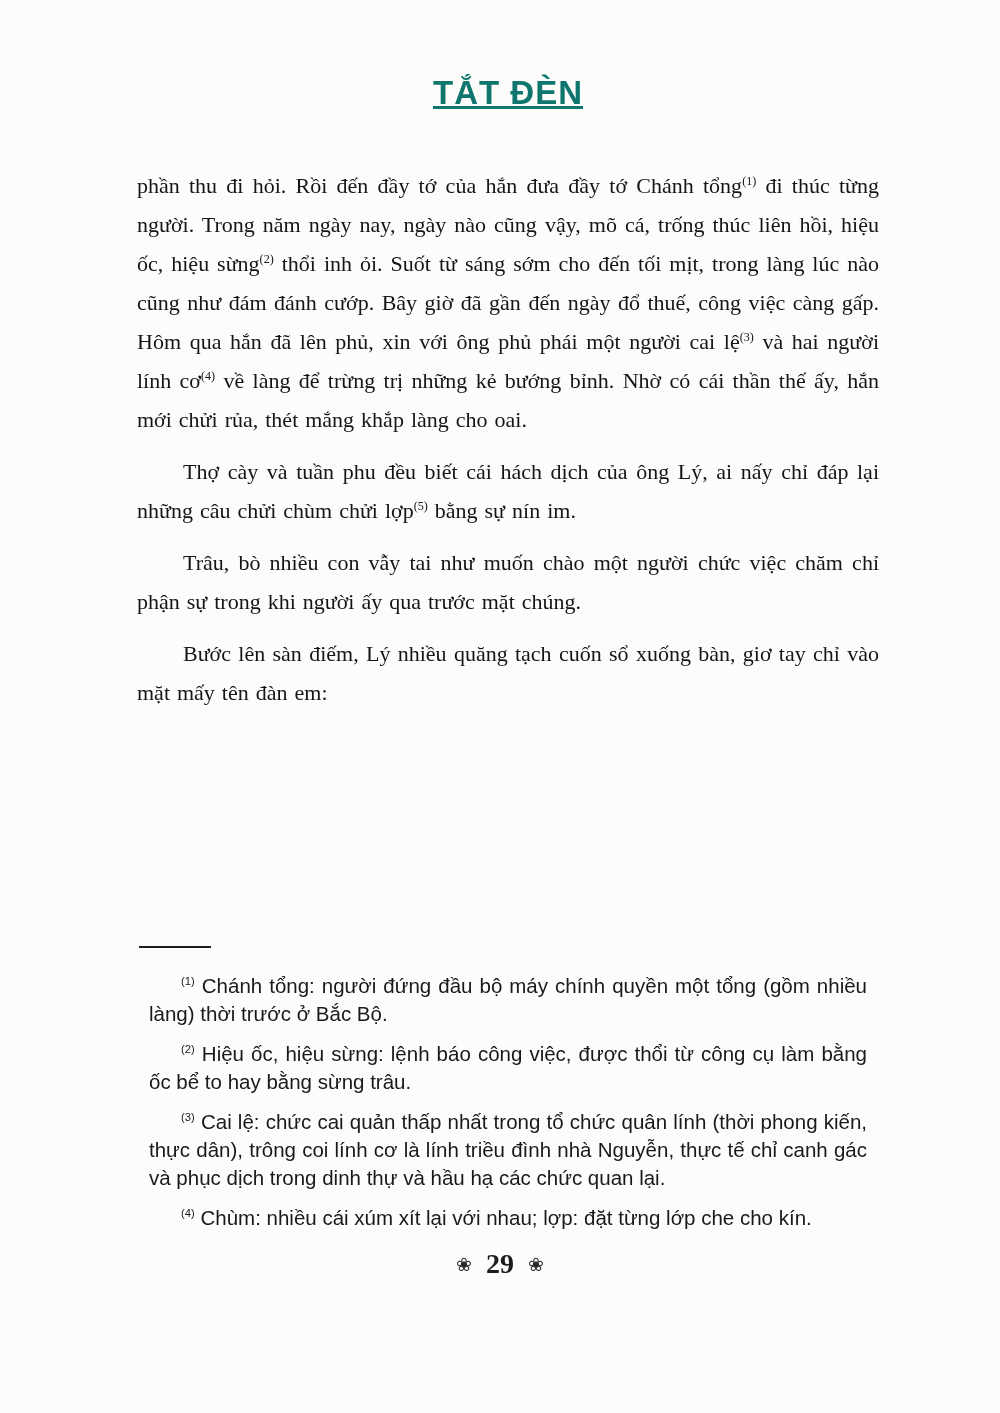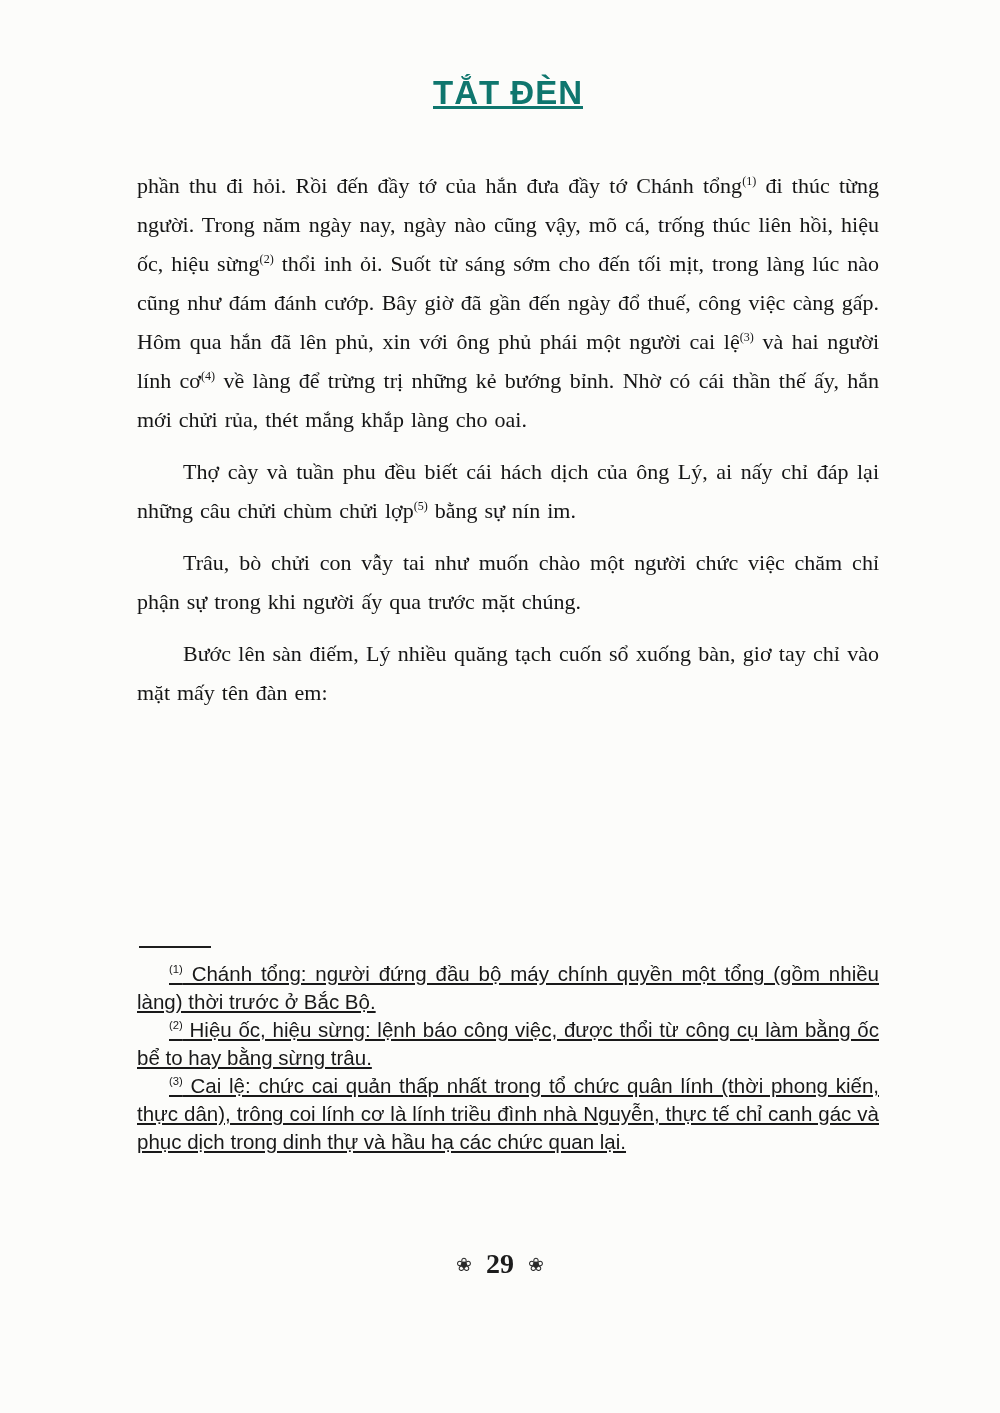--- a/index.html
+++ b/index.html
@@ -70,23 +70,22 @@
     top: 960px;
     left: 137px;
     width: 742px;
     font-family: "Liberation Sans", sans-serif;
     font-size: 20.5px;
     line-height: 28px;
     text-align: justify;
     color: #191919;
   }
   .footnote {
-    margin: 0;
+    margin: 12px;
     text-indent: 32px;
-    text-decoration: underline;
   }
   .footer {
     position: absolute;
     top: 1248px;
     left: 0;
     width: 100%;
     display: flex;
     justify-content: center;
     align-items: center;
     gap: 14px;
@@ -106,30 +105,31 @@
 </head>
 <body>
 
 <div class="page">
 
   <h1 class="title">TẮT ĐÈN</h1>
 
   <div class="body-text" id="body-container">
       <p class="para">phần thu đi hỏi. Rồi đến đầy tớ của hắn đưa đầy tớ Chánh tổng<sup>(1)</sup> đi thúc từng người. Trong năm ngày nay, ngày nào cũng vậy, mõ cá, trống thúc liên hồi, hiệu ốc, hiệu sừng<sup>(2)</sup> thổi inh ỏi. Suốt từ sáng sớm cho đến tối mịt, trong làng lúc nào cũng như đám đánh cướp. Bây giờ đã gần đến ngày đổ thuế, công việc càng gấp. Hôm qua hắn đã lên phủ, xin với ông phủ phái một người cai lệ<sup>(3)</sup> và hai người lính cơ<sup>(4)</sup> về làng để trừng trị những kẻ bướng bỉnh. Nhờ có cái thần thế ấy, hắn mới chửi rủa, thét mắng khắp làng cho oai.</p>
       <p class="para indent">Thợ cày và tuần phu đều biết cái hách dịch của ông Lý, ai nấy chỉ đáp lại những câu chửi chùm chửi lợp<sup>(5)</sup> bằng sự nín im.</p>
-      <p class="para indent">Trâu, bò chửi con vẫy tai như muốn chào một người chức việc chăm chỉ phận sự trong khi người ấy qua trước mặt chúng.</p>
+      <p class="para indent">Trâu, bò nhiều con vẫy tai như muốn chào một người chức việc chăm chỉ phận sự trong khi người ấy qua trước mặt chúng.</p>
       <p class="para indent">Bước lên sàn điếm, Lý nhiều quăng tạch cuốn sổ xuống bàn, giơ tay chỉ vào mặt mấy tên đàn em:</p>
     </div>
 
   <div class="footnote-rule"></div>
 
   <div class="footnotes" id="footnotes-container">
       <p class="footnote"><sup>(1)</sup> Chánh tổng: người đứng đầu bộ máy chính quyền một tổng (gồm nhiều làng) thời trước ở Bắc Bộ.</p>
       <p class="footnote"><sup>(2)</sup> Hiệu ốc, hiệu sừng: lệnh báo công việc, được thổi từ công cụ làm bằng ốc bể to hay bằng sừng trâu.</p>
       <p class="footnote"><sup>(3)</sup> Cai lệ: chức cai quản thấp nhất trong tổ chức quân lính (thời phong kiến, thực dân), trông coi lính cơ là lính triều đình nhà Nguyễn, thực tế chỉ canh gác và phục dịch trong dinh thự và hầu hạ các chức quan lại.</p>
+      <p class="footnote"><sup>(4)</sup> Chùm: nhiều cái xúm xít lại với nhau; lợp: đặt từng lớp che cho kín.</p>
     </div>
 
   <div class="footer">
     <span class="ornament">❀</span>
     <span class="page-number">29</span>
     <span class="ornament">❀</span>
   </div>
 
 </div>
 

